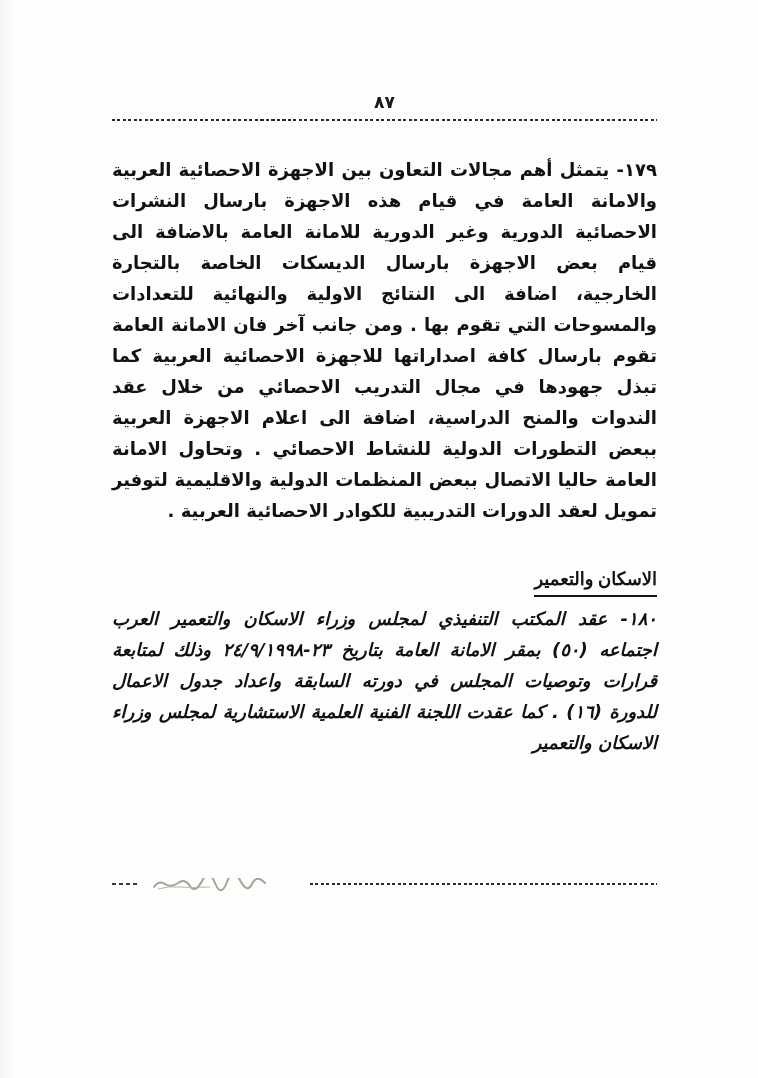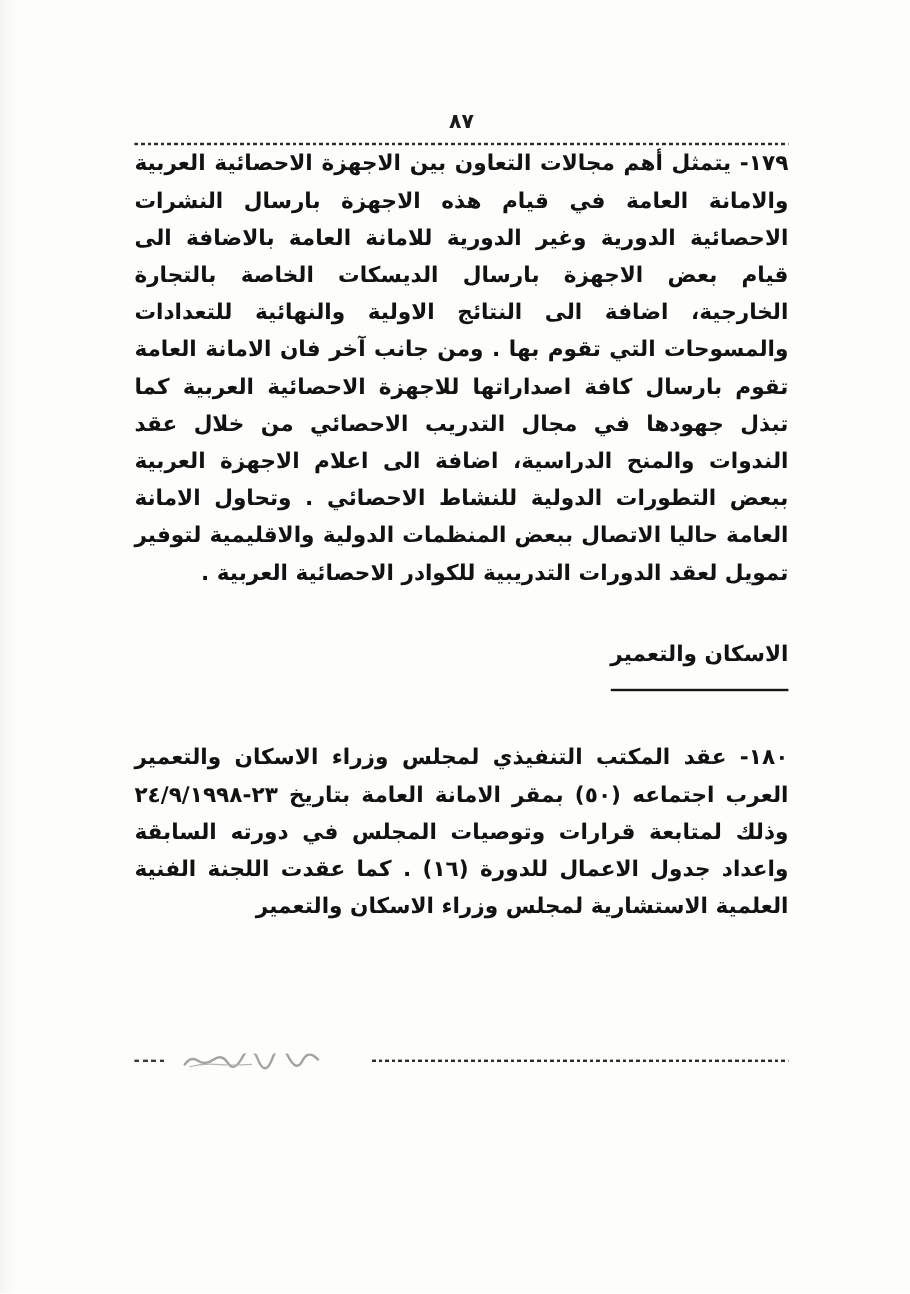--- a/index.html
+++ b/index.html
@@ -32,34 +32,35 @@
   }
   .para{
     margin:0;
     font-size:18px;
     font-weight:700;
     line-height:31px;
     text-align:justify;
     color:#121212;
   }
   .para.intro{margin-top:26px;}
-  .para.numbered{}
+  .para.numbered{margin-top:33px;}
   .pnum{white-space:nowrap;}
   .section-heading{
     margin:42px 0 0 0;
     font-size:18px;
     font-weight:700;
     color:#121212;
   }
   .section-heading .heading-text{
     display:inline-block;
     border-bottom:2px solid #161616;
-    padding-bottom:18px;
+    padding-bottom:5px;
+    font-family:Liberation Serif, serif;
   }
-  .para.after-heading{margin-top:40px;}
+  .para.after-heading{margin-top:6px;font-style:italic;}
   .footer{
     position:absolute;
     top:876px;
     right:101px;
     left:112px;
     height:16px;
     display:flex;
     direction:ltr;
     align-items:center;
   }

